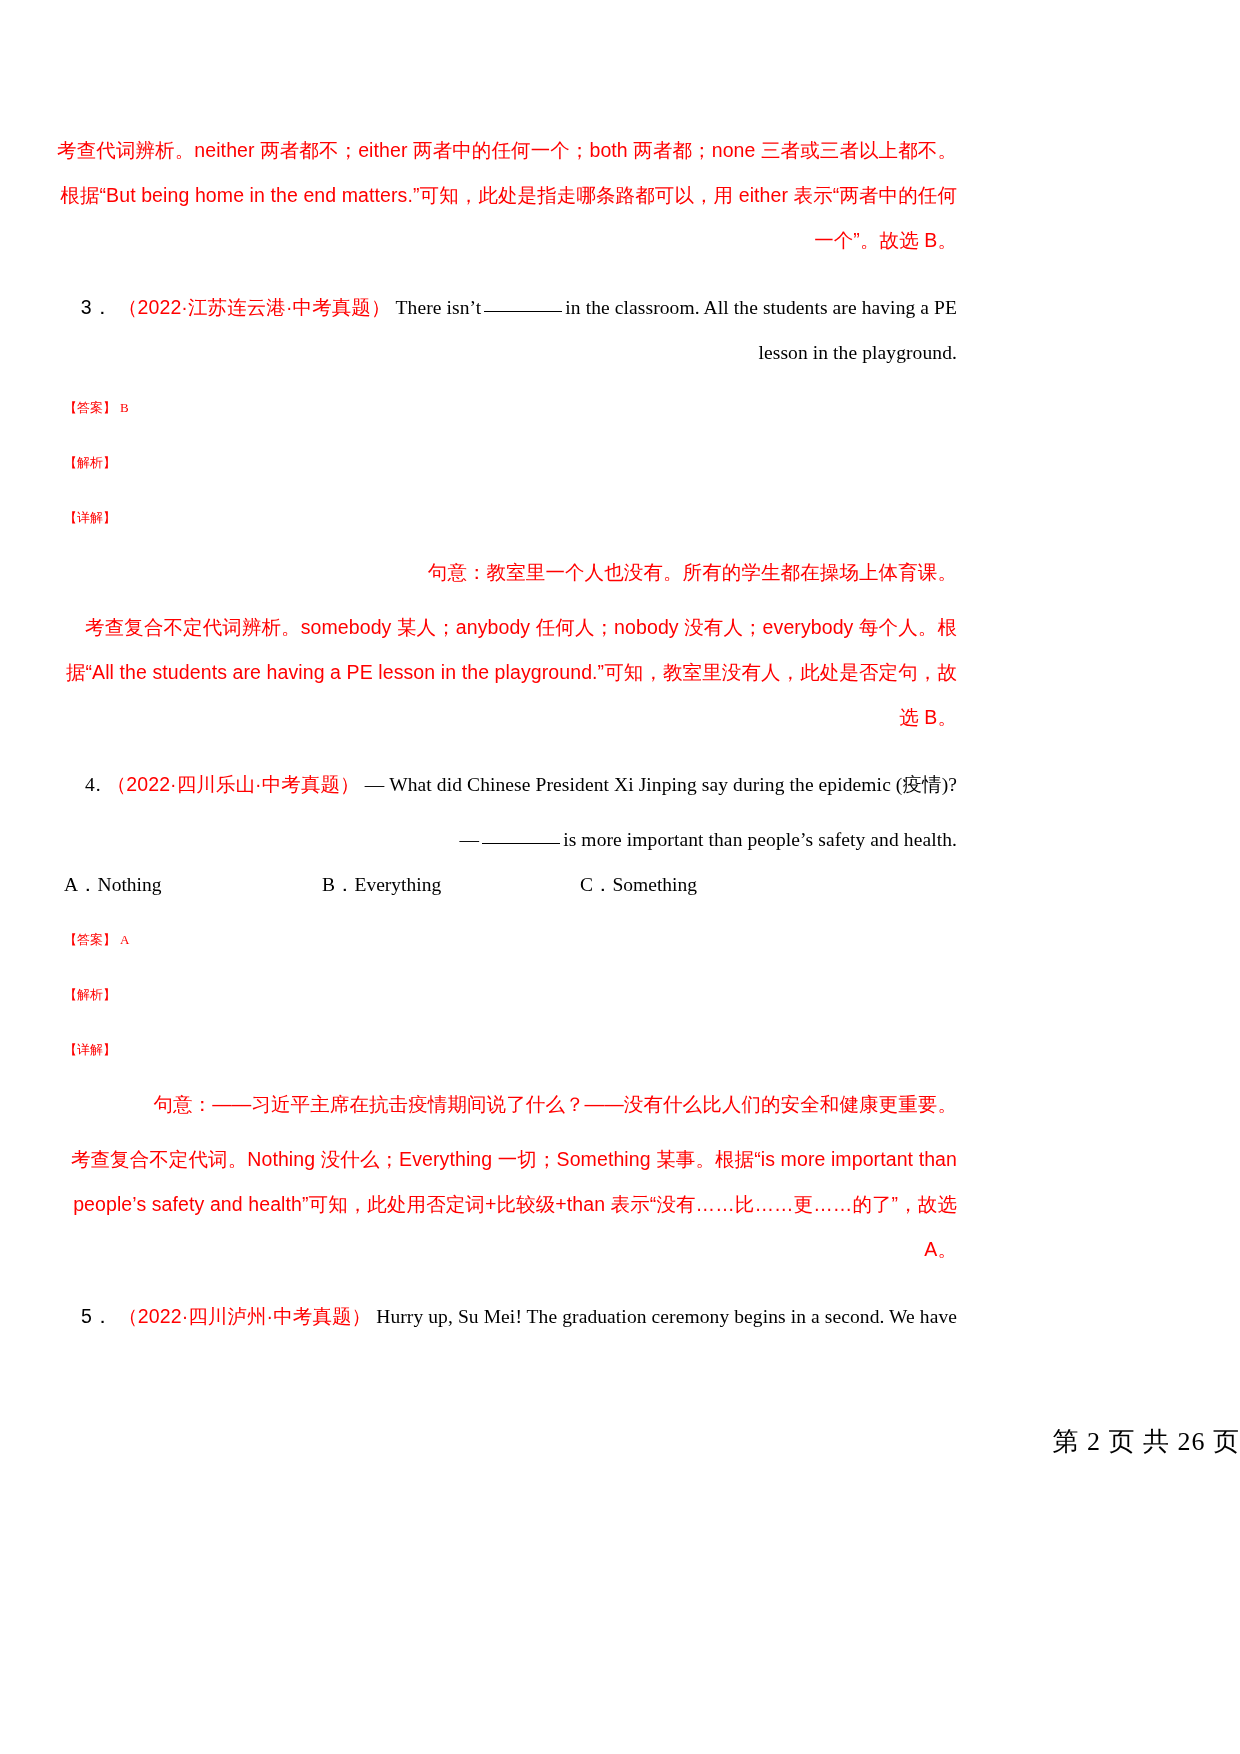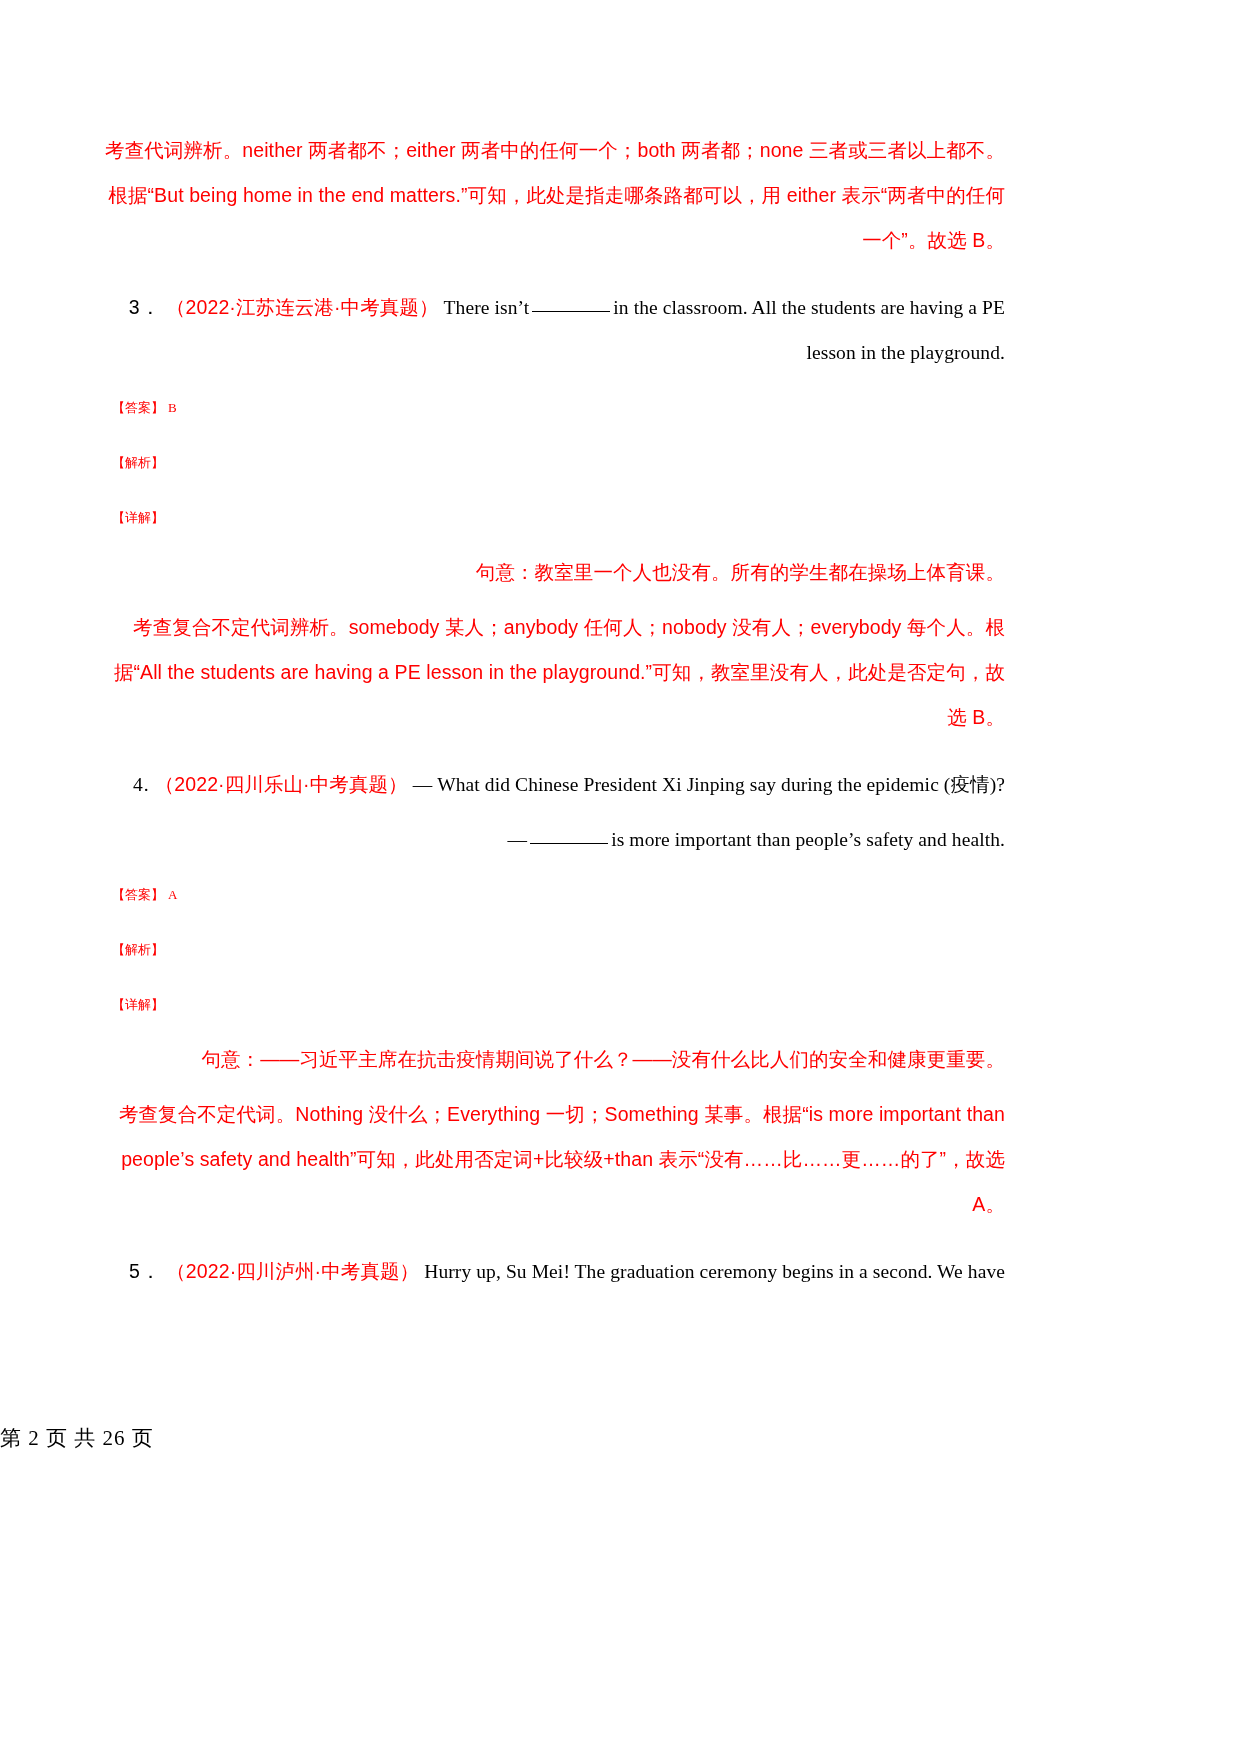--- a/index.html
+++ b/index.html
@@ -15,21 +15,21 @@
     font-family: "Liberation Serif", "DejaVu Serif", serif;
     color: #000000;
     overflow: hidden;
   }
   .page {
     position: absolute;
     left: 0; top: 0;
     width: 1033px;
     height: 1754px;
     box-sizing: border-box;
-    padding: 128px 128px 0 100px;
+    padding: 128px 128px 0 52px;
   }
   .body-area {
     width: 905px;
   }
 
   
   p.line {
     margin: 0;
     font-size: 19.5px;
     line-height: 45px;
@@ -105,22 +105,22 @@
   .cjk {
     font-family: "Liberation Sans", "DejaVu Sans", sans-serif;
   }
 
   
   .footer {
     position: absolute;
     left: 0;
     top: 1424px;
     width: 1240px;
-    text-align: left;
-    font-size: 21px;
+    text-align: right;
+    font-size: 26px;
     color: #000;
     font-family: "Liberation Serif", serif;
     letter-spacing: 1px;
   }
 </style>
 </head>
 <body>
 
 <div class="page">
   <div class="body-area">
@@ -146,20 +146,25 @@
 
     <p class="line stem gap-lg">
       <span class="qnum">4.</span>
       <span class="src cjk">（2022·四川乐山·中考真题）</span>
       <span class="qtext">— What did Chinese President Xi Jinping say during the epidemic (疫情)?</span>
     </p>
     <p class="line stem gap-sm">
       <span class="qtext">—</span><span class="blank"></span><span class="qtext">is more important than people’s safety and health.</span>
     </p>
 
+    <div class="options three gap-sm">
+      <span class="opt"><span>A．</span><span>Nothing</span></span>
+      <span class="opt"><span>B．</span><span>Everything</span></span>
+      <span class="opt"><span>C．</span><span>Something</span></span>
+    </div>
 
     <p class="tagline gap-sm">
       <span class="cjk">【答案】</span><span class="ans">A</span>
     </p>
     <p class="tagline gap-sm cjk">【解析】</p>
     <p class="tagline gap-sm cjk">【详解】</p>
 
     <p class="line analysis cjk gap-sm">句意：——习近平主席在抗击疫情期间说了什么？——没有什么比人们的安全和健康更重要。</p>
     <p class="line analysis cjk gap-sm">考查复合不定代词。Nothing 没什么；Everything 一切；Something 某事。根据“is more important than people’s safety and health”可知，此处用否定词+比较级+than 表示“没有……比……更……的了”，故选 A。</p>
 

